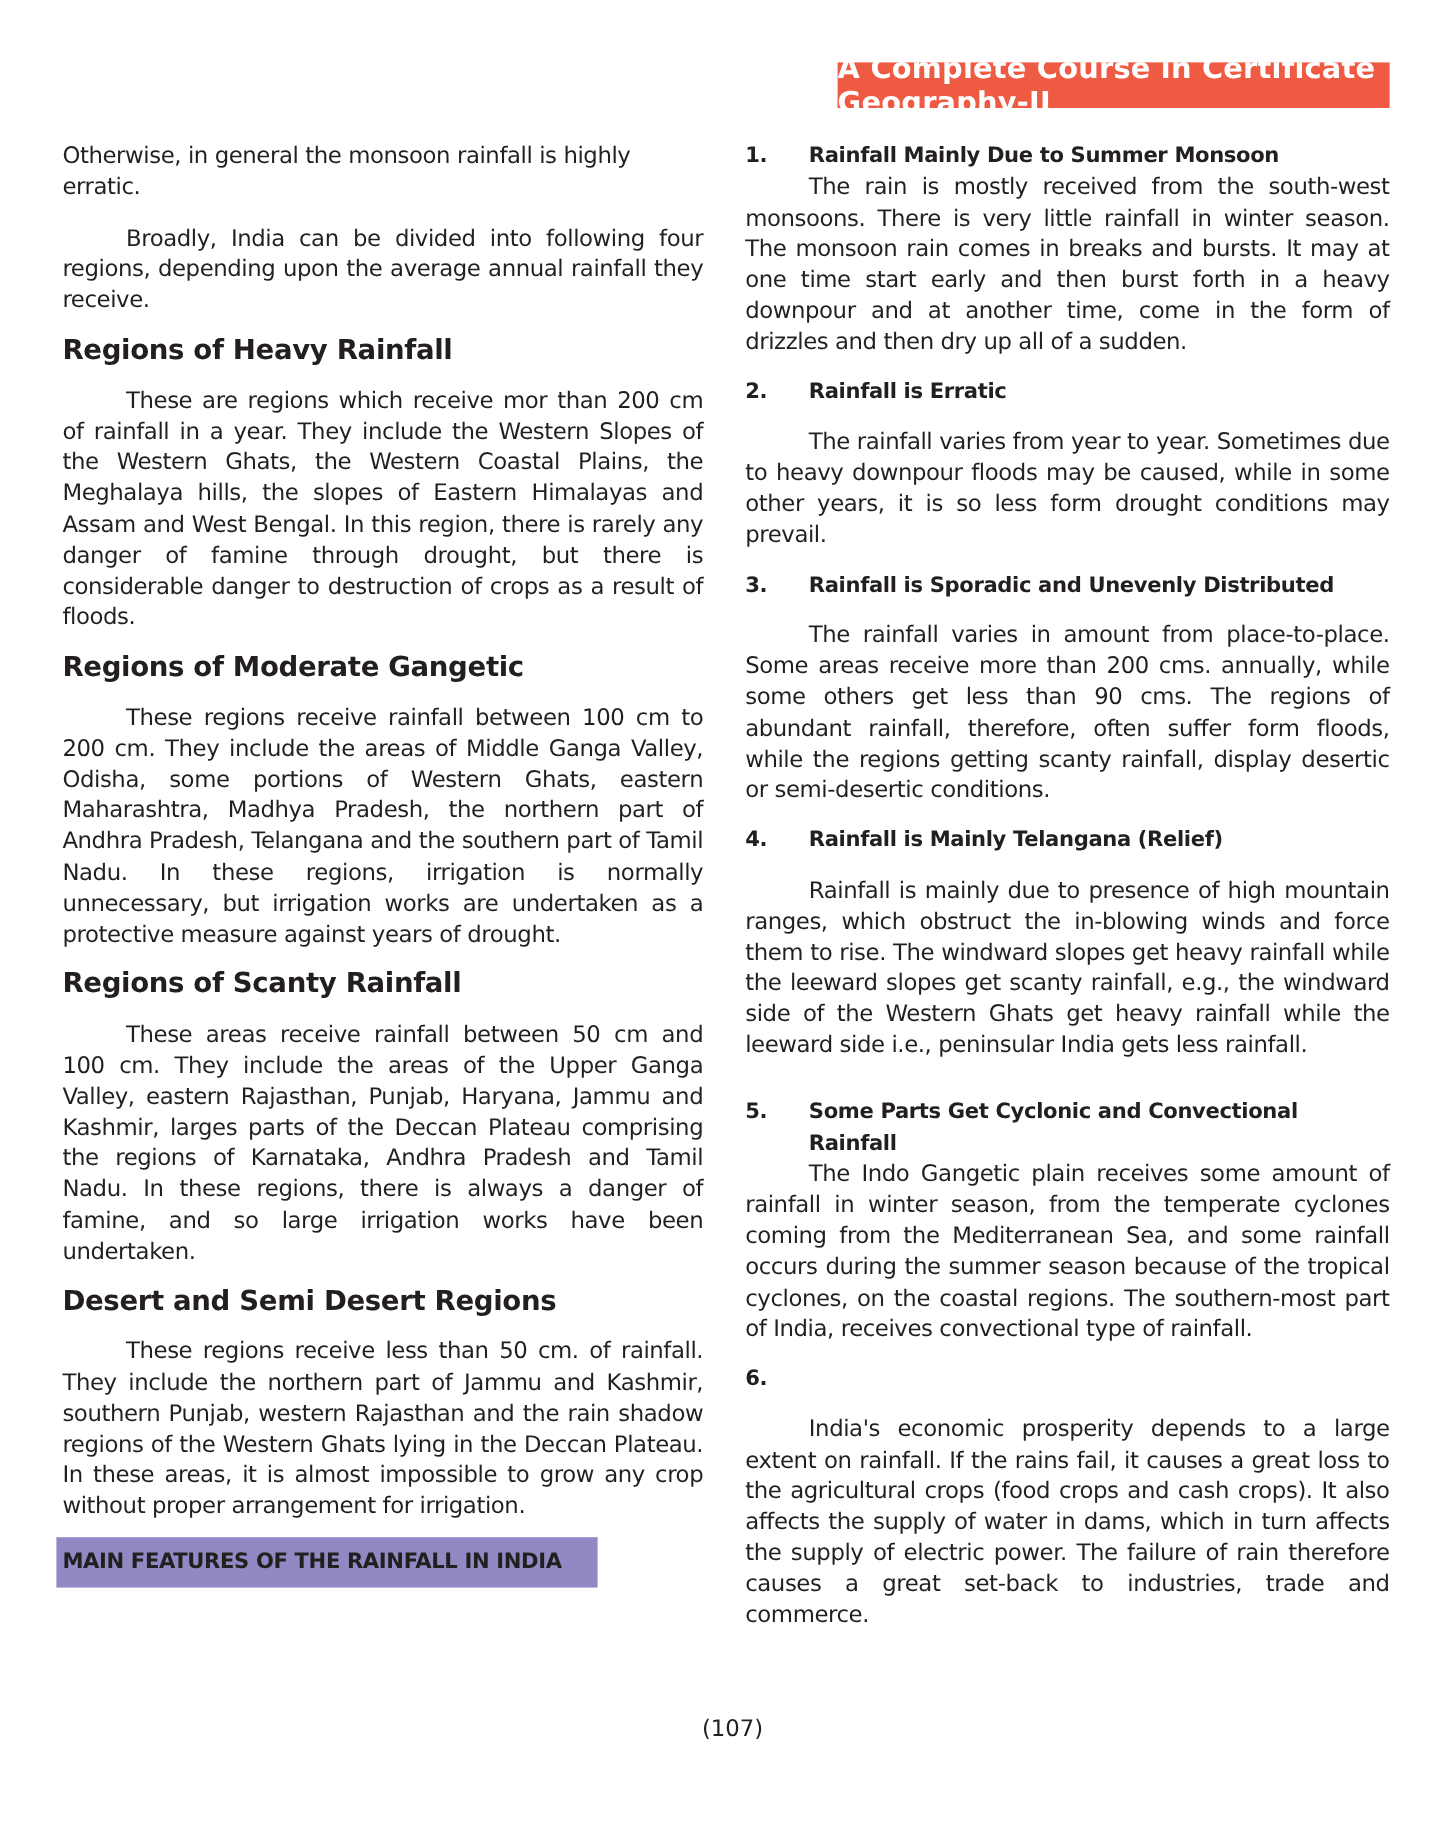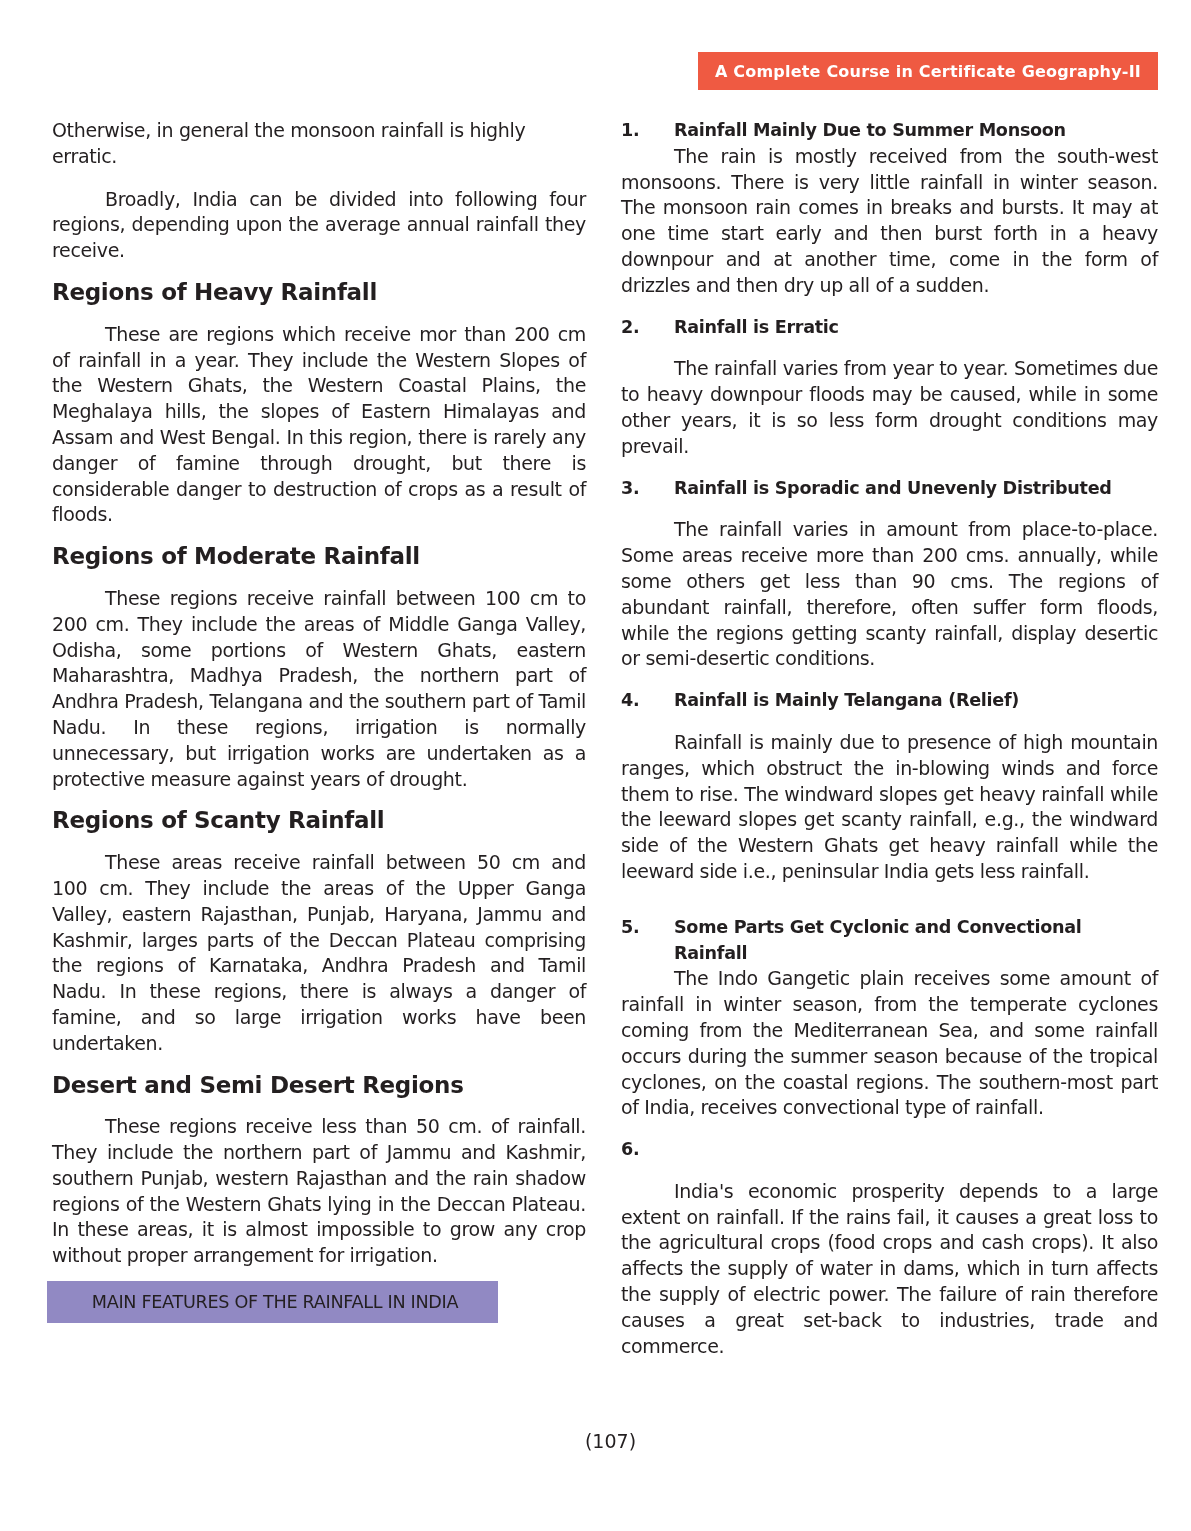--- a/index.html
+++ b/index.html
@@ -1,57 +1,56 @@
 <!DOCTYPE html>
 <html><head>
 <meta charset="utf-8">
 <style>
   html, body { margin: 0; padding: 0; background: #ffffff; }
   body { width: 1191px; height: 1531px; position: relative; overflow: hidden;
          font-family: "DejaVu Sans", sans-serif; color: #231f20; }
   .header-banner {
     position: absolute; left: 698px; top: 52px; width: 460px; height: 38px;
-    background: #ef5a42; color: #ffffff; font-weight: bold; font-size: 16px;
+    background: #ef5a42; color: #ffffff; font-weight: bold; font-size: 24px;
     display: flex; align-items: center; justify-content: center; box-sizing: border-box;
     letter-spacing: 0.2px;
   }
   .col { position: absolute; top: 118px; width: 534px; }
   .col-left { left: 52px; }
   .col-right { left: 621px; width: 537px; }
   p { margin: 0; font-size: 19px; line-height: 25.8px; text-align: justify; letter-spacing: -0.35px; }
   p.indent { text-indent: 53px; }
   .heading { font-weight: bold; font-size: 23px; line-height: 25.8px; letter-spacing: -0.3px; }
   .num-heading { display: flex; font-weight: bold; font-size: 17.6px; line-height: 25.8px; letter-spacing: -0.3px; }
   .num-heading .num { width: 53px; flex: 0 0 53px; }
   .section-banner {
-    background: #9189c3; color: #231f20; font-weight: normal; font-size: 17.6px;
+    background: #9189c3; color: #231f20; font-weight: bold; font-size: 17.6px;
     height: 42px; line-height: 42px; padding-left: 5px; width: 446px; margin-left: -5px;
     letter-spacing: -0.3px;
-    text-align: center;
   }
   .page-number { position: absolute; left: 0; width: 1221px; top: 1430px; text-align: center;
     font-size: 19px; color: #231f20; }
 </style>
 </head>
 <body>
 
 <div class="header-banner">A Complete Course in Certificate Geography-II</div>
 
 <div class="col col-left">
   <p style="text-align:left;">Otherwise, in general the monsoon rainfall is highly erratic.</p>
   <div style="height:17px"></div>
   <p class="indent">Broadly, India can be divided into following four regions, depending upon the average annual rainfall they receive.</p>
   <div style="height:16px"></div>
 
   <div class="heading">Regions of Heavy Rainfall</div>
   <div style="height:16px"></div>
   <p class="indent">These are regions which receive mor than 200 cm of rainfall in a year. They include the Western Slopes of the Western Ghats, the Western Coastal Plains, the Meghalaya hills, the slopes of Eastern Himalayas and Assam and West Bengal. In this region, there is rarely any danger of famine through drought, but there is considerable danger to destruction of crops as a result of floods.</p>
   <div style="height:16px"></div>
 
-  <div class="heading">Regions of Moderate Rainfall</div>
+  <div class="heading">Regions of Moderate Gangetic</div>
   <div style="height:16px"></div>
   <p class="indent">These regions receive rainfall between 100 cm to 200 cm. They include the areas of Middle Ganga Valley, Odisha, some portions of Western Ghats, eastern Maharashtra, Madhya Pradesh, the northern part of Andhra Pradesh, Telangana and the southern part of Tamil Nadu. In these regions, irrigation is normally unnecessary, but irrigation works are undertaken as a protective measure against years of drought.</p>
   <div style="height:16px"></div>
 
   <div class="heading">Regions of Scanty Rainfall</div>
   <div style="height:16px"></div>
   <p class="indent">These areas receive rainfall between 50 cm and 100 cm. They include the areas of the Upper Ganga Valley, eastern Rajasthan, Punjab, Haryana, Jammu and Kashmir, larges parts of the Deccan Plateau comprising the regions of Karnataka, Andhra Pradesh and Tamil Nadu. In these regions, there is always a danger of famine, and so large irrigation works have been undertaken.</p>
   <div style="height:16px"></div>
 
   <div class="heading">Desert and Semi Desert Regions</div>

